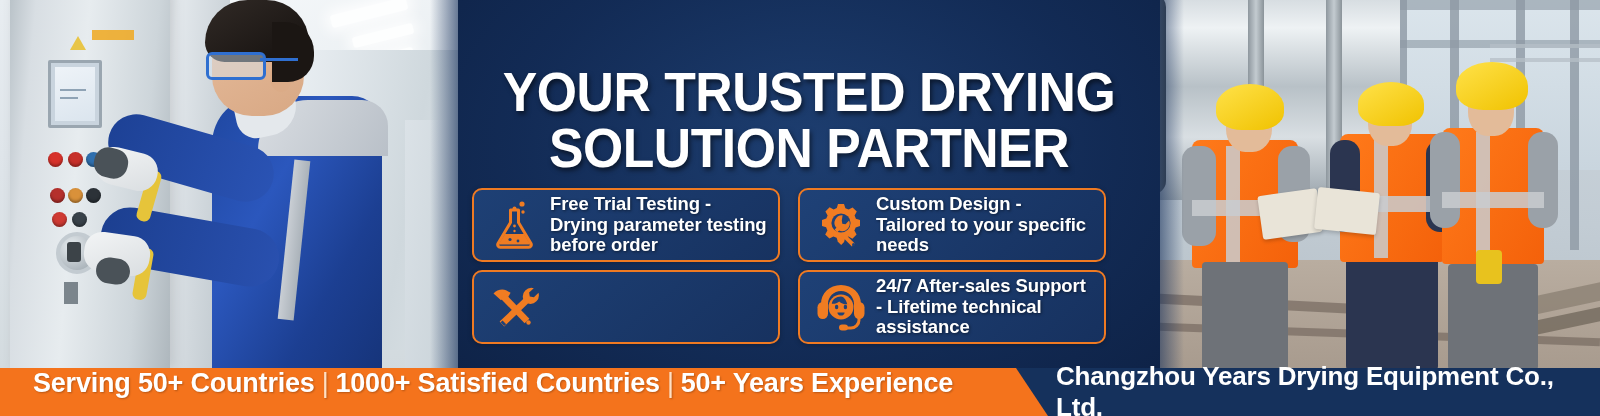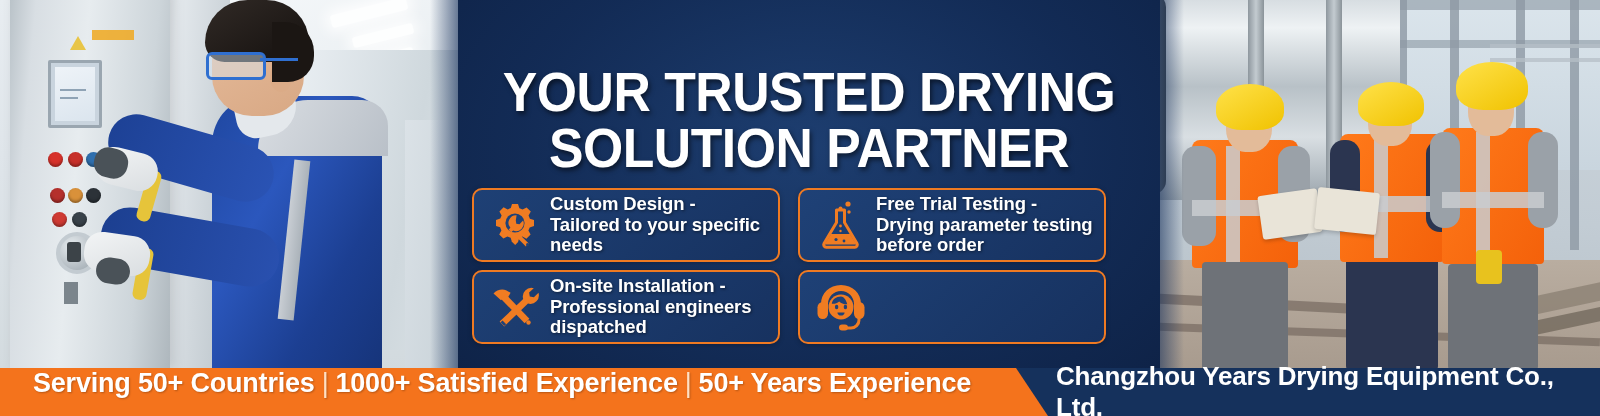--- a/index.html
+++ b/index.html
@@ -280,89 +280,89 @@
 
   <div class="headline">
     <span>YOUR TRUSTED DRYING</span>
     <span class="l2">SOLUTION PARTNER</span>
   </div>
 
   <div class="features">
 
     <div class="fbox">
       <span class="fico">
-        <svg width="48" height="46" viewBox="0 0 48 46">
-          <path fill="#f07c22" d="M21 2h6l1.4 4.3 3.2 1.3 4-2.2 4.2 4.2-2.2 4 1.3 3.2L43 18v6l-4.3 1.4-1.3 3.2 2.2 4-4.2 4.2-4-2.2-3.2 1.3L27 40h-6l-1.4-4.3-3.2-1.3-4 2.2-4.2-4.2 2.2-4-1.3-3.2L5 24v-6l4.3-1.4 1.3-3.2-2.2-4 4.2-4.2 4 2.2 3.2-1.3z"></path>
-          <circle cx="24" cy="21" r="9.6" fill="#1f4278"></circle>
-          <path fill="#f07c22" d="M25.6 13.2a7.6 7.6 0 0 0-6.2 12.6l-1.7 1.8 2.6 2.6 1.8-1.7a7.6 7.6 0 0 0 10-9.9l-3.6 3.6-3.2-.5-.5-3.2zM20.6 39.5l3.1-3.2 3.6 3.4-3.1 3.2z"></path>
-          <path fill="#f07c22" d="M27.4 31.2l10.4 10.4-2.9 2.9L24.5 34z"></path>
-          <circle cx="36.6" cy="42.7" r="1.6" fill="#1f4278"></circle>
-        </svg>
-      </span>
-      <span class="ftext">Custom Design - Tailored to your specific needs</span>
-    </div>
-
-    <div class="fbox">
-      <span class="fico">
         <svg width="46" height="50" viewBox="0 0 46 50">
           <circle cx="30" cy="4" r="2.6" fill="#f07c22"></circle>
           <circle cx="22.5" cy="8.5" r="2" fill="#f07c22"></circle>
           <circle cx="31" cy="12" r="1.7" fill="#f07c22"></circle>
           <path fill="none" stroke="#f07c22" stroke-width="3" stroke-linejoin="round" d="M18.5 10h8v12.5L39 43.5a2.5 2.5 0 0 1-2.2 3.7H8.2A2.5 2.5 0 0 1 6 43.5l12.5-21z"></path>
           <path fill="#f07c22" d="M13 34h19l6.4 10.6H6.6z"></path>
           <circle cx="18" cy="39.5" r="1.6" fill="#1f4278"></circle>
           <circle cx="26" cy="41" r="1.4" fill="#1f4278"></circle>
           <circle cx="22.5" cy="26" r="1.4" fill="#f07c22"></circle>
           <circle cx="22.5" cy="31" r="1.2" fill="#f07c22"></circle>
         </svg>
       </span>
       <span class="ftext">Free Trial Testing - Drying parameter testing before order</span>
     </div>
 
     <div class="fbox">
       <span class="fico">
+        <svg width="48" height="46" viewBox="0 0 48 46">
+          <path fill="#f07c22" d="M21 2h6l1.4 4.3 3.2 1.3 4-2.2 4.2 4.2-2.2 4 1.3 3.2L43 18v6l-4.3 1.4-1.3 3.2 2.2 4-4.2 4.2-4-2.2-3.2 1.3L27 40h-6l-1.4-4.3-3.2-1.3-4 2.2-4.2-4.2 2.2-4-1.3-3.2L5 24v-6l4.3-1.4 1.3-3.2-2.2-4 4.2-4.2 4 2.2 3.2-1.3z"></path>
+          <circle cx="24" cy="21" r="9.6" fill="#1f4278"></circle>
+          <path fill="#f07c22" d="M25.6 13.2a7.6 7.6 0 0 0-6.2 12.6l-1.7 1.8 2.6 2.6 1.8-1.7a7.6 7.6 0 0 0 10-9.9l-3.6 3.6-3.2-.5-.5-3.2zM20.6 39.5l3.1-3.2 3.6 3.4-3.1 3.2z"></path>
+          <path fill="#f07c22" d="M27.4 31.2l10.4 10.4-2.9 2.9L24.5 34z"></path>
+          <circle cx="36.6" cy="42.7" r="1.6" fill="#1f4278"></circle>
+        </svg>
+      </span>
+      <span class="ftext">Custom Design - Tailored to your specific needs</span>
+    </div>
+
+    <div class="fbox">
+      <span class="fico">
         <svg width="52" height="46" viewBox="0 0 52 46">
           <g fill="#f07c22">
             <path d="M4.5 9.5c3-3.4 8.5-5 12.5-3.2l4.6 2.4-3 5.4-3-1.3-3.6 3.4z"></path>
             <path d="M11.6 14.4l4.8-4.6 24 24.9-4.8 4.6z"></path>
             <circle cx="39.5" cy="38.5" r="2.2"></circle>
             <path d="M44.8 4.2a8.6 8.6 0 0 0-10.6 10.8L10.6 37.6l4.6 4.8L39 19.6A8.6 8.6 0 0 0 49.5 8.8l-4.6 4.4-4.1-.6-.7-4z"></path>
           </g>
           <path fill="#1f4278" d="M13.6 36.4l3.6 3.8-2 1.9-3.6-3.8z"></path>
         </svg>
       </span>
-      <span class="ftext">On-site Installation - Professional engineers dispatched</span>
     </div>
 
     <div class="fbox">
       <span class="fico">
         <svg width="52" height="48" viewBox="0 0 52 48">
           <path fill="#f07c22" d="M26 2C14.4 2 6 10.4 6 21v10h7V21c0-7.3 5.8-13 13-13s13 5.7 13 13v10h7V21C46 10.4 37.6 2 26 2z"></path>
           <rect x="2.5" y="19" width="10.5" height="17" rx="5.2" fill="#f07c22"></rect>
           <rect x="39" y="19" width="10.5" height="17" rx="5.2" fill="#f07c22"></rect>
           <circle cx="26" cy="24" r="12.5" fill="#f07c22"></circle>
           <path fill="#1f4278" d="M26 13.5c-5 0-8.6 3-9.2 7.2 2.6.4 5.4-.6 7.4-2.3 2 2 5 3 8 2.8-1-4.4-3.6-7.7-6.2-7.7z"></path>
           <ellipse cx="21.6" cy="24" rx="1.7" ry="2.2" fill="#1f4278"></ellipse>
           <ellipse cx="30.4" cy="24" rx="1.7" ry="2.2" fill="#1f4278"></ellipse>
           <path fill="#1f4278" d="M22.4 29.4h7.2c0 2-1.6 3.2-3.6 3.2s-3.6-1.2-3.6-3.2z"></path>
           <path fill="none" stroke="#f07c22" stroke-width="3" d="M44 34v3c0 4.4-3.6 8-8 8h-4"></path>
           <rect x="24" y="41.5" width="9" height="6" rx="3" fill="#f07c22"></rect>
         </svg>
       </span>
+      <span class="ftext">24/7 After-sales Support - Lifetime technical assistance</span>
     </div>
 
   </div>
 
   <div class="bottombar">
     <div class="orange-wedge"></div>
   </div>
 
   <div class="tagline">
     <span>Serving 50+ Countries</span>
     <span class="sep">|</span>
-    <span>1000+ Satisfied Experience</span>
+    <span>1000+ Satisfied Countries</span>
     <span class="sep">|</span>
     <span>50+ Years Experience</span>
   </div>
 
   <div class="company">Changzhou Years Drying Equipment Co., Ltd.</div>
 
 </div>
 
 </body></html>

